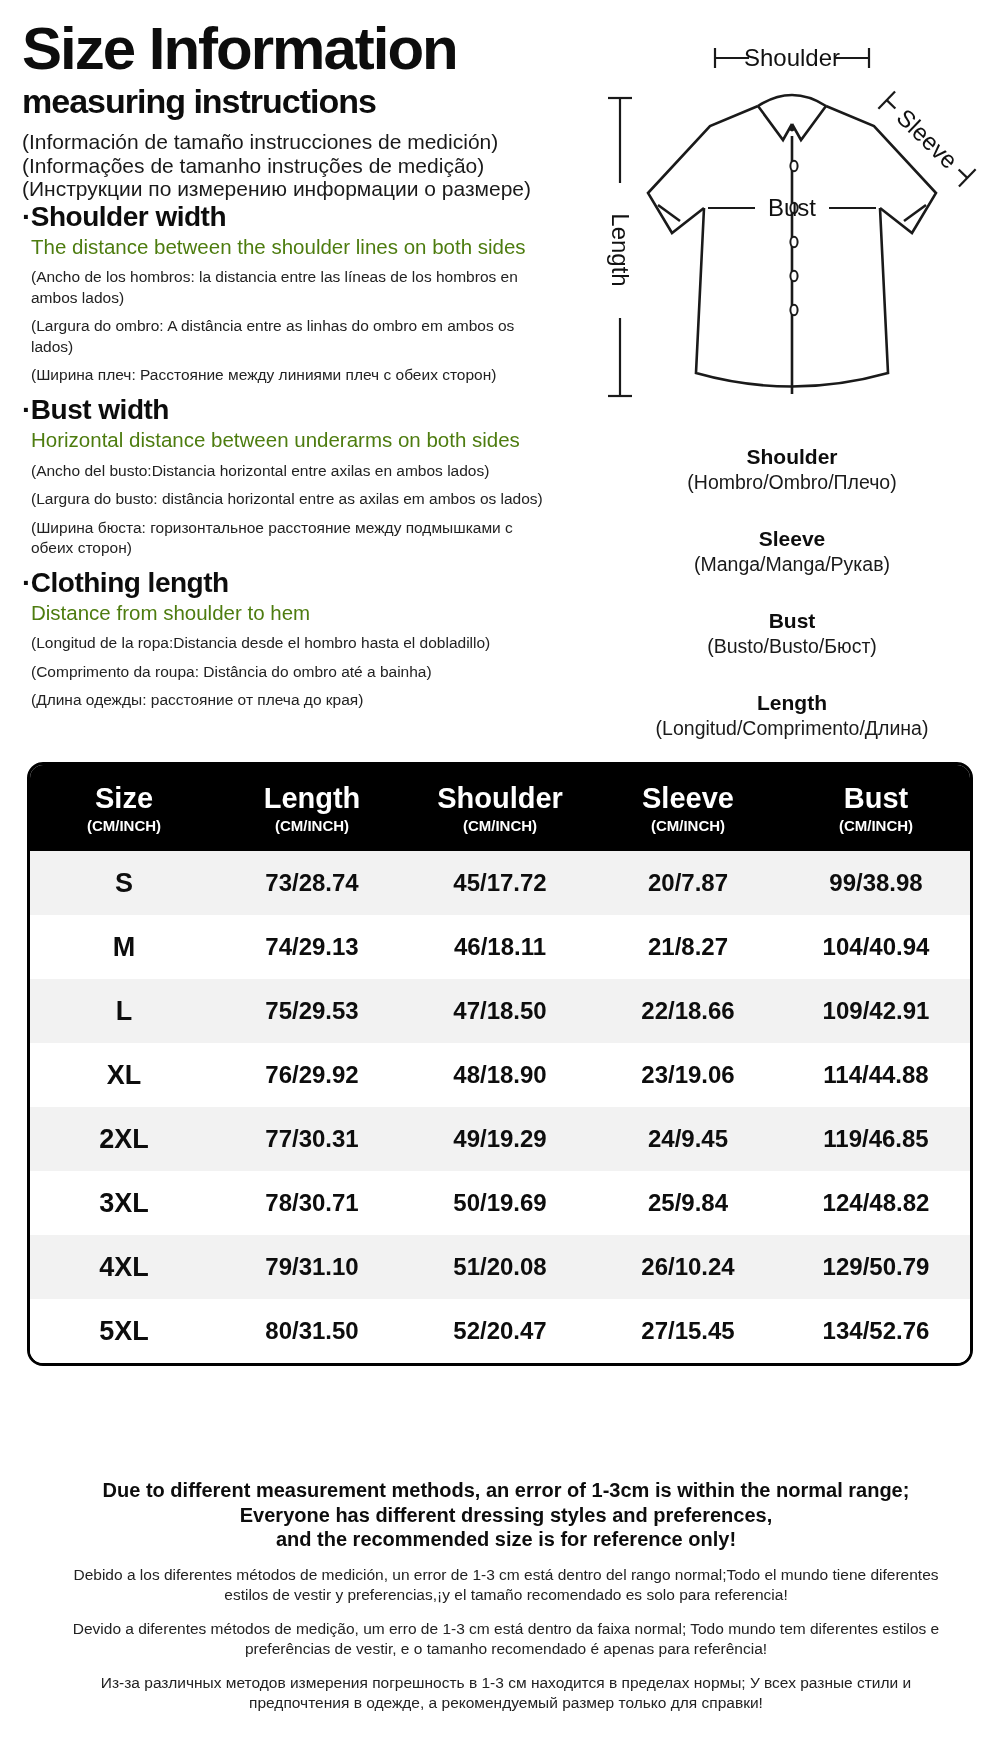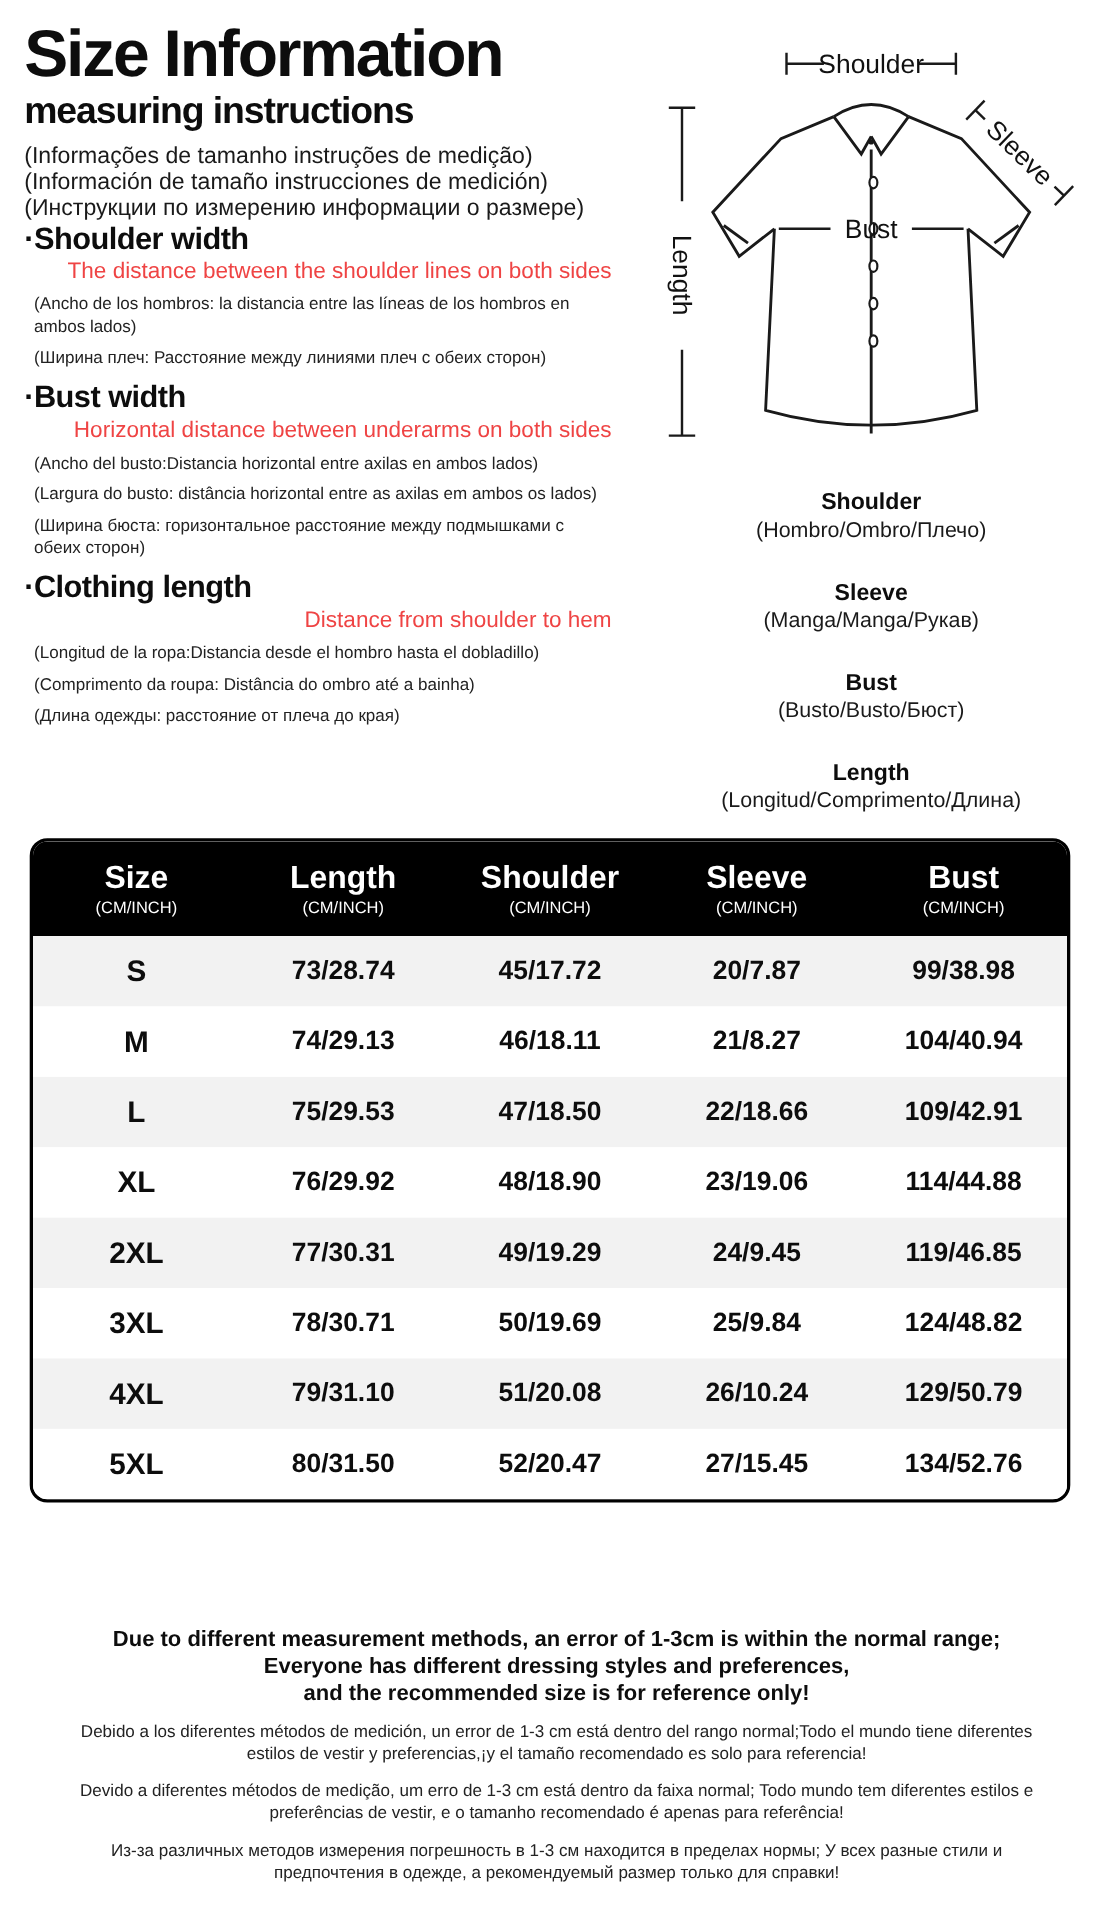--- a/index.html
+++ b/index.html
@@ -8,34 +8,34 @@
     width:1000px; height:1737px; overflow:hidden; position:relative;
     font-family:"Liberation Sans", sans-serif; color:#111;
   }
   .top { position:relative; height:762px; }
   .top-left { position:absolute; left:22px; top:18px; width:534px; }
   h1.title { font-size:60px; font-weight:bold; letter-spacing:-2px; line-height:1.04; color:#0d0d0d; }
   h2.subtitle { font-size:34px; font-weight:bold; letter-spacing:-1px; margin:2px 0 9px 0; color:#0d0d0d; }
   .sub-tr div { font-size:21px; line-height:23.5px; color:#1a1a1a; }
   .measure-section { }
   .measure-section h3 { font-size:28px; font-weight:bold; letter-spacing:-0.5px; color:#0d0d0d; }
-  .measure-section .desc { font-size:20.5px; color:#ef4444; margin:2px 0 9px 9px; line-height:1.15;text-align:right; }
+  .measure-section .desc { font-size:20.5px; color:#4d7c0f; margin:2px 0 9px 9px; line-height:1.15; }
   .measure-section .tr { font-size:15.5px; line-height:20.5px; color:#222; margin:0 0 8px 9px; max-width:512px; }
   .top-right { position:absolute; left:592px; top:28px; width:400px; text-align:center; }
   .top-right svg { display:block; }
   .legend { margin-top:16px; }
   .legend-item { margin-bottom:32px; }
   .legend-term { font-size:21px; font-weight:bold; line-height:26px; color:#0d0d0d; }
   .legend-tr { font-size:19.5px; line-height:24px; color:#1a1a1a;text-align:center; }
 
   .size-table { margin:0 27px; border:3px solid #000; border-radius:16px; overflow:hidden; background:#fff; }
   .thead { display:flex; align-items:center; background:#000; color:#fff; height:86px; border-radius:8px 8px 0 0; }
   .th { width:20%; text-align:center; }
   .th-label { font-size:29px; font-weight:bold; line-height:31px; }
-  .th-unit { font-size:15px; font-weight:normal; margin-top:3px; }
+  .th-unit { font-size:15px; font-weight:bold; margin-top:3px; }
   .tbody .trow { display:flex; align-items:center; height:64px; background:#fff; }
   .tbody .trow:nth-child(odd) { background:#f2f2f2; }
   .td { width:20%; text-align:center; font-weight:bold; font-size:24px; color:#0d0d0d; }
   .td.size { font-size:27px; }
 
   .footer { text-align:center; margin-top:112px;padding-left:12px; }
   .note div { font-size:20px; font-weight:bold; line-height:24.5px; color:#0d0d0d; }
   .ftr { font-size:15.5px; line-height:20.5px; color:#222; max-width:910px; margin:13px auto 0 auto; }
 
   .diagram-line { stroke:#1a1a1a; stroke-width:2.6; fill:none; }
@@ -46,29 +46,30 @@
 <body>
 
 <div class="page">
 
   <div class="top">
 
     <div class="top-left">
       <h1 class="title">Size Information</h1>
       <h2 class="subtitle">measuring instructions</h2>
       <div class="sub-tr">
+        <div>(Información de tamaño instrucciones de medición)</div>
         <div>(Informações de tamanho instruções de medição)</div>
-        <div>(Información de tamaño instrucciones de medición)</div>
         <div>(Инструкции по измерению информации о размере)</div>
       </div>
 
       <section class="measure-section">
         <h3>·Shoulder width</h3>
         <p class="desc">The distance between the shoulder lines on both sides</p>
         <p class="tr">(Ancho de los hombros: la distancia entre las líneas de los hombros en ambos lados)</p>
+        <p class="tr">(Largura do ombro: A distância entre as linhas do ombro em ambos os lados)</p>
         <p class="tr">(Ширина плеч: Расстояние между линиями плеч с обеих сторон)</p>
       </section>
 
       <section class="measure-section">
         <h3>·Bust width</h3>
         <p class="desc">Horizontal distance between underarms on both sides</p>
         <p class="tr">(Ancho del busto:Distancia horizontal entre axilas en ambos lados)</p>
         <p class="tr">(Largura do busto: distância horizontal entre as axilas em ambos os lados)</p>
         <p class="tr">(Ширина бюста: горизонтальное расстояние между подмышками с обеих сторон)</p>
       </section>

